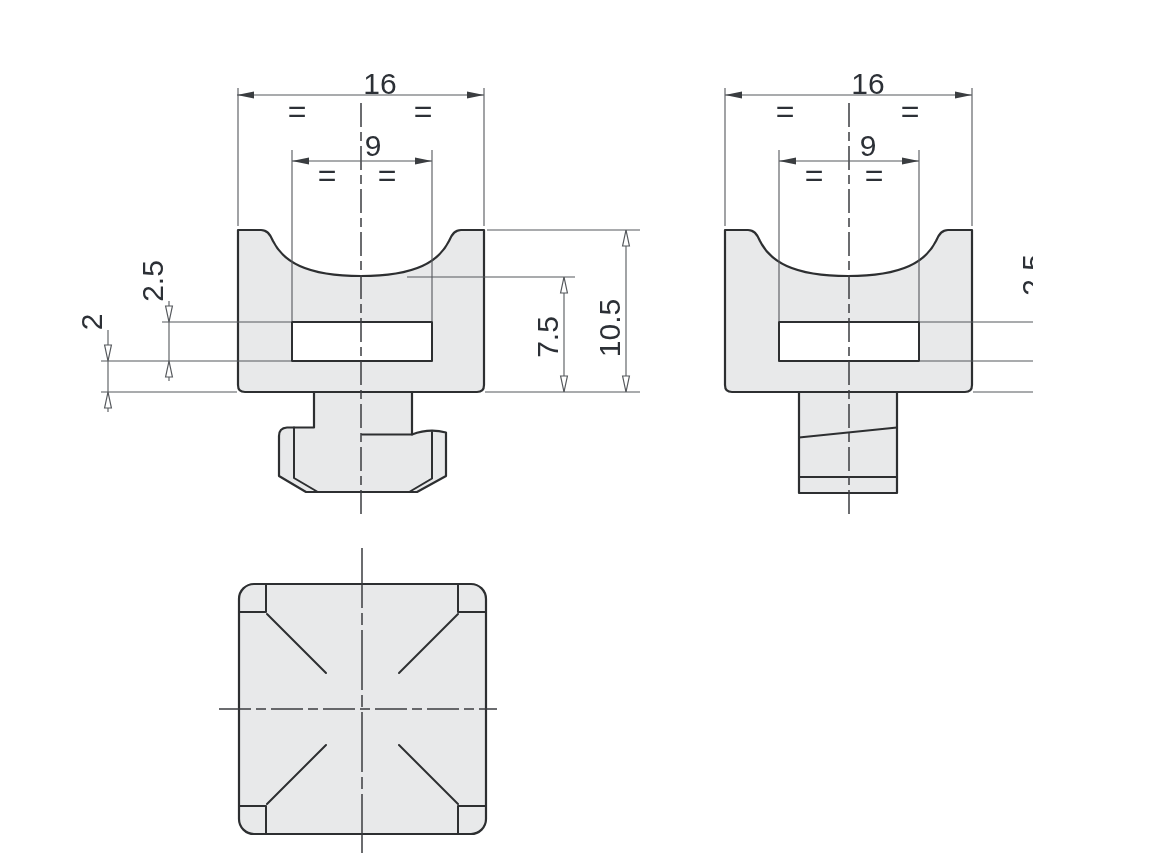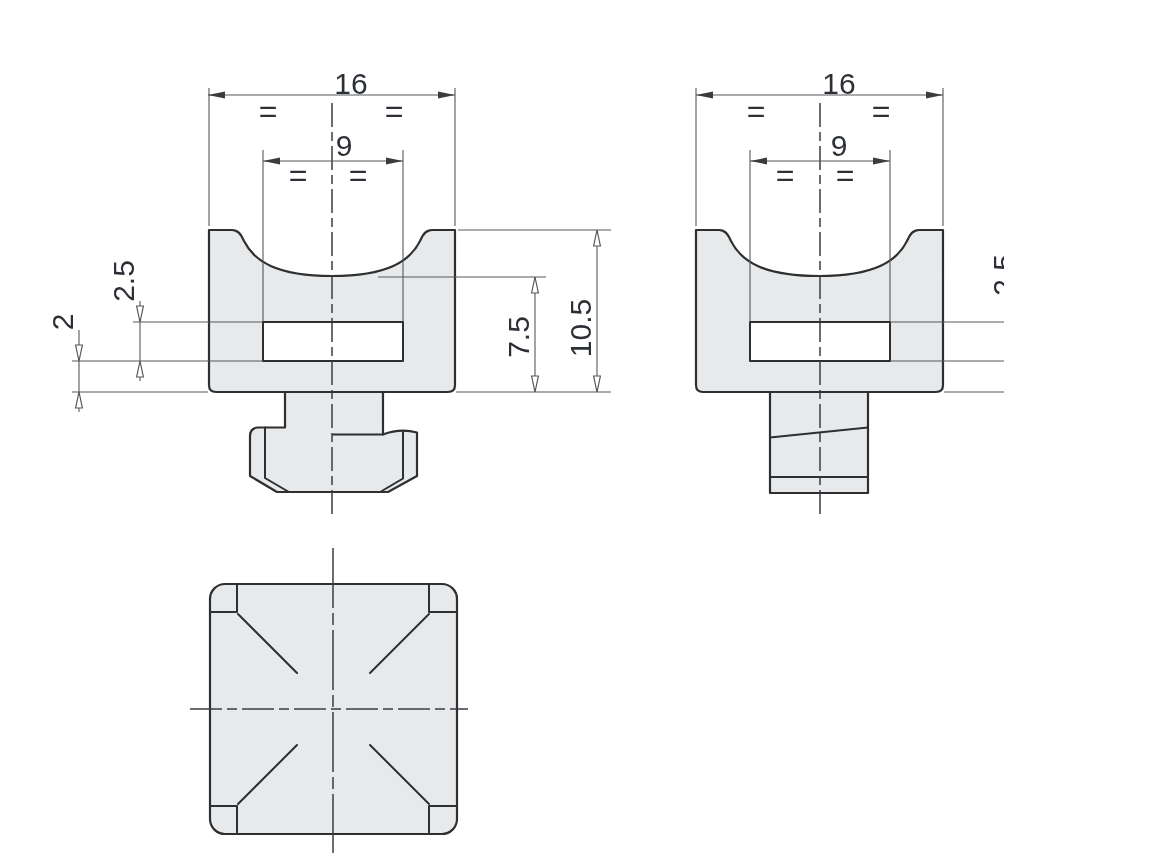--- a/index.html
+++ b/index.html
@@ -11,20 +11,21 @@
     --text: #2c3036;
     --arrow-fill: #3a3d40;
   }
   html, body { margin: 0; padding: 0; background: var(--background); }
   .canvas {
     position: relative;
     width: 1004px;
     height: 854px;
     background: var(--background);
     overflow: hidden;
+    margin-left: 29px;
   }
   svg { display: block; }
   .part {
     fill: var(--part-fill);
     stroke: var(--outline);
     stroke-width: 2.2;
     stroke-linejoin: round;
     stroke-linecap: round;
   }
   .edge {

